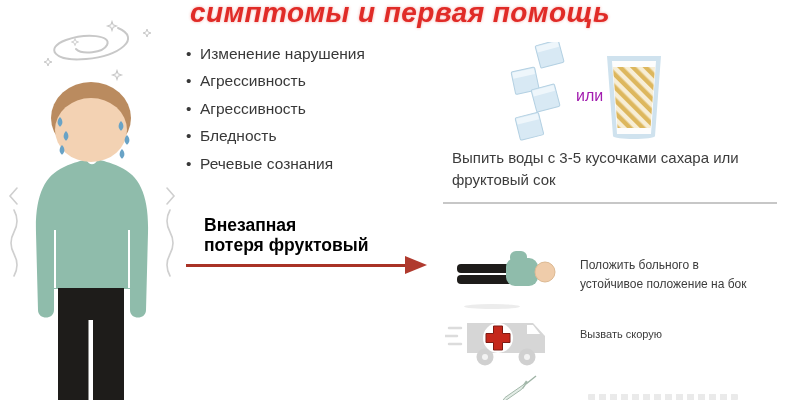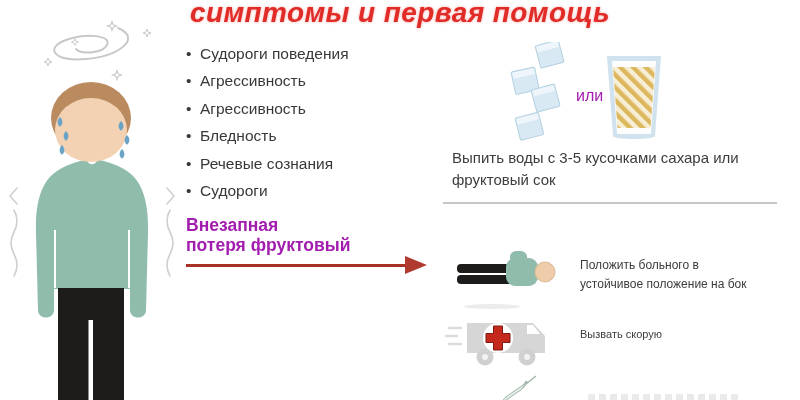--- a/index.html
+++ b/index.html
@@ -16,21 +16,21 @@
   }
   
   .symptom-list{left:186px;top:40px;width:250px;list-style:none;margin:0;padding:0;}
   .symptom-list li{
     position:relative;padding-left:14px;font-size:15.5px;line-height:27.4px;color:#383838;
   }
   .symptom-list li::before{
     content:"•";position:absolute;left:0;top:0;color:#383838;
   }
   
-  .sudden{left:186px;top:215px;font-size:17.5px;font-weight:bold;line-height:20px;color:#a21caf;}
+  .sudden{left:204px;top:215px;font-size:17.5px;font-weight:bold;line-height:20px;color:#000000;}
   .arrow-line{left:186px;top:264px;width:221px;height:3px;background:#a93226;}
   .arrow-head{
     left:405px;top:256px;width:0;height:0;
     border-left:22px solid #b03a2e;border-top:9px solid transparent;border-bottom:9px solid transparent;
   }
   
   .or-label{left:576px;top:87px;font-size:16px;color:#a21caf;}
   .drink-text{left:452px;top:147px;width:292px;font-size:15px;line-height:21.5px;}
   .divider{left:443px;top:202px;width:334px;height:2px;background:#c7c7c7;}
   .position-text{left:580px;top:256px;width:172px;font-size:12px;line-height:19px;}
@@ -91,26 +91,25 @@
     <use href="#drop" transform="translate(121,108)"></use>
     <use href="#drop" transform="translate(127,122)"></use>
     <use href="#drop" transform="translate(122,136)"></use>
   </g>
 
   <rect x="58" y="270" width="66" height="112" fill="#1e1c1a"></rect>
   <rect x="88.5" y="302" width="4.5" height="80" fill="#ffffff"></rect>
 </svg>
 
 <ul class="abs symptom-list">
-  <li>Судороги поведения</li>
+  <li>Изменение нарушения</li>
   <li>Агрессивность</li>
   <li>Агрессивность</li>
   <li>Бледность</li>
   <li>Речевые сознания</li>
-  <li>Судороги</li>
 </ul>
 
 <div class="abs sudden">
   <div>Внезапная</div>
   <div>потеря фруктовый</div>
 </div>
 <div class="abs arrow-line"></div>
 <div class="abs arrow-head"></div>
 
 <svg class="abs" style="left:505px;top:42px" width="72" height="102" viewBox="0 0 72 102">

